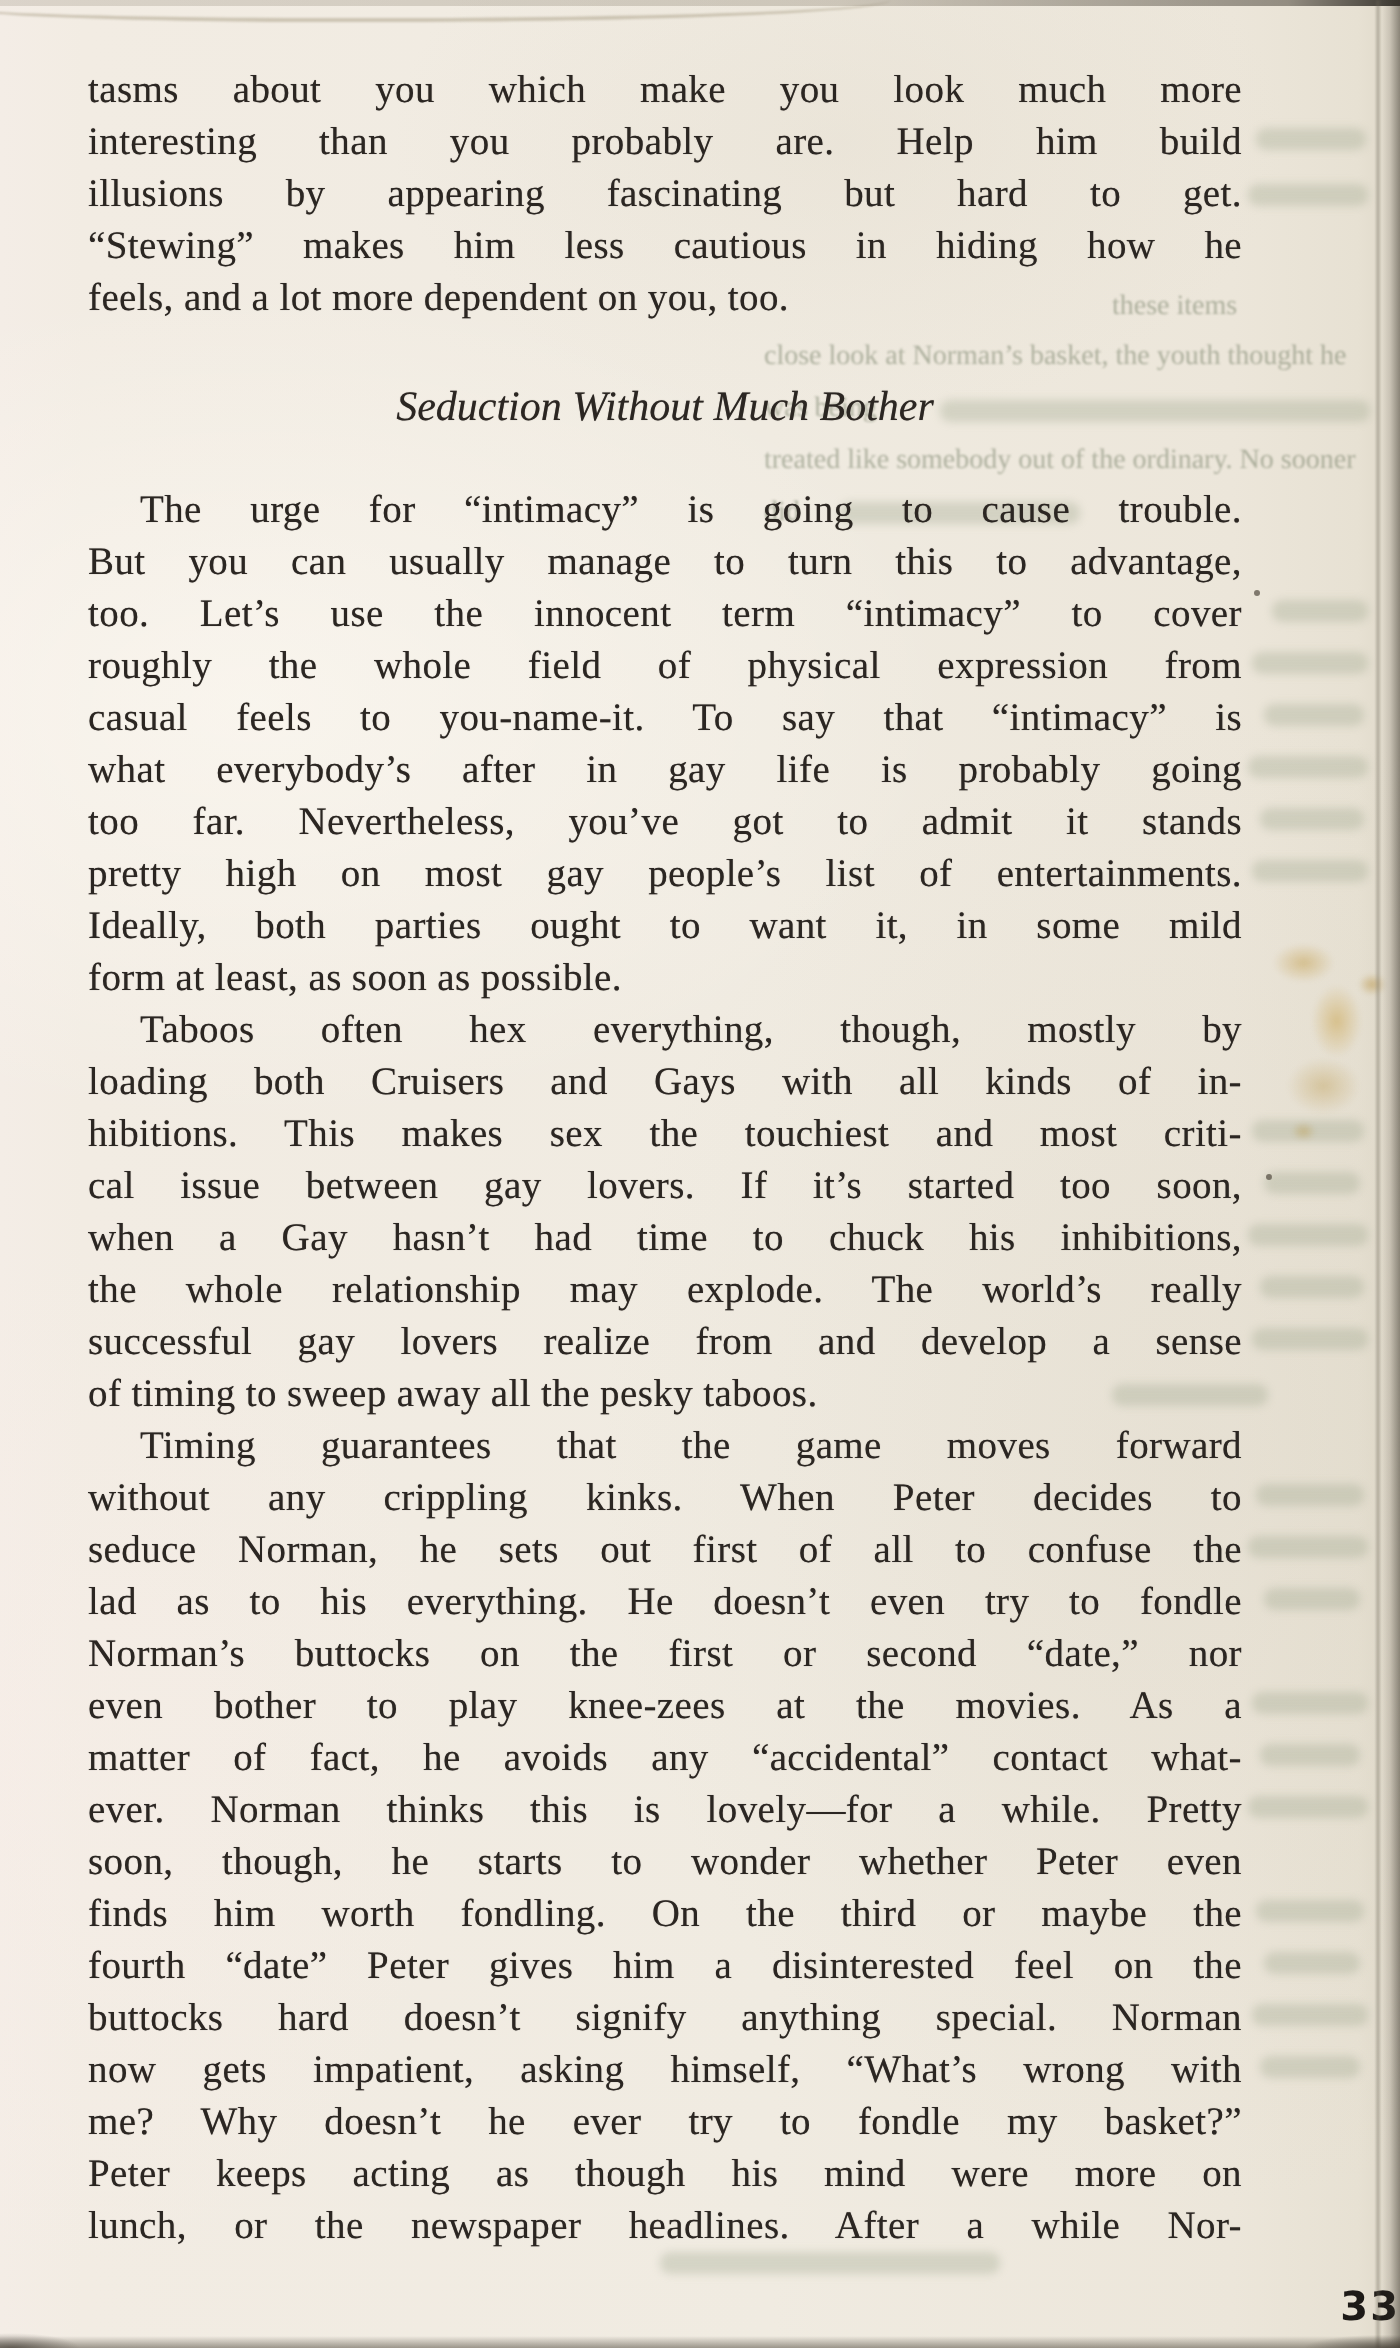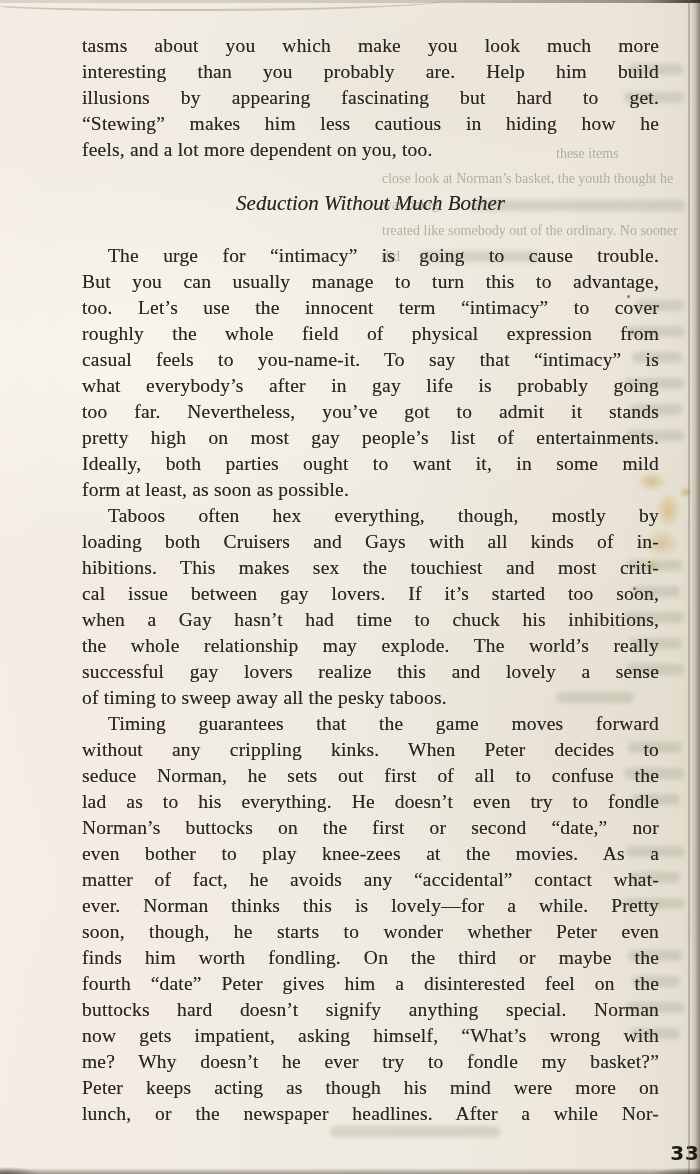--- a/index.html
+++ b/index.html
@@ -13,21 +13,20 @@
       radial-gradient(ellipse 420px 520px at 86% 62%, rgba(208,201,183,0.22), transparent 72%),
       radial-gradient(ellipse 320px 200px at 60% 6%, rgba(223,215,199,0.30), transparent 70%),
       radial-gradient(ellipse 300px 380px at 4% 75%, rgba(248,238,233,0.45), transparent 70%),
       linear-gradient(90deg,#f4ede6 0%,#f2ece3 6%,#f0ebe1 55%,#ece6da 88%,#e7e1d3 97%,#ded7c8 100%);
   }
   .text-block{
     position:absolute;left:44px;top:33px;width:577px;
     color:#2b2622;
     font-size:19.5px;line-height:26px;
     text-shadow:0 0 0.4px rgba(43,38,34,0.55);
-    margin-left:38px;
   }
   .para{margin:0;padding:0;}
   #flow-rest .para{margin-top:0;}
   .line{
     display:block;
     text-align:justify;
     text-align-last:justify;
     letter-spacing:0.2px;
   }
   .line.no-just{text-align-last:left;}
@@ -176,21 +175,21 @@
           <span class="line">Ideally, both parties ought to want it, in some mild</span>
           <span class="line no-just">form at least, as soon as possible.</span>
         </p>
         <p class="para">
           <span class="line indent">Taboos often hex everything, though, mostly by</span>
           <span class="line">loading both Cruisers and Gays with all kinds of in-</span>
           <span class="line">hibitions. This makes sex the touchiest and most criti-</span>
           <span class="line">cal issue between gay lovers. If it’s started too soon,</span>
           <span class="line">when a Gay hasn’t had time to chuck his inhibitions,</span>
           <span class="line">the whole relationship may explode. The world’s really</span>
-          <span class="line">successful gay lovers realize this and lovely a sense</span>
+          <span class="line">successful gay lovers realize from and develop a sense</span>
           <span class="line no-just">of timing to sweep away all the pesky taboos.</span>
         </p>
         <p class="para">
           <span class="line indent">Timing guarantees that the game moves forward</span>
           <span class="line">without any crippling kinks. When Peter decides to</span>
           <span class="line">seduce Norman, he sets out first of all to confuse the</span>
           <span class="line">lad as to his everything. He doesn’t even try to fondle</span>
           <span class="line">Norman’s buttocks on the first or second “date,” nor</span>
           <span class="line">even bother to play knee-zees at the movies. As a</span>
           <span class="line">matter of fact, he avoids any “accidental” contact what-</span>

